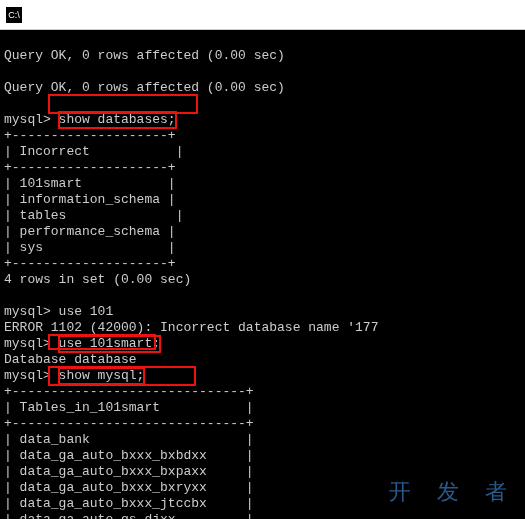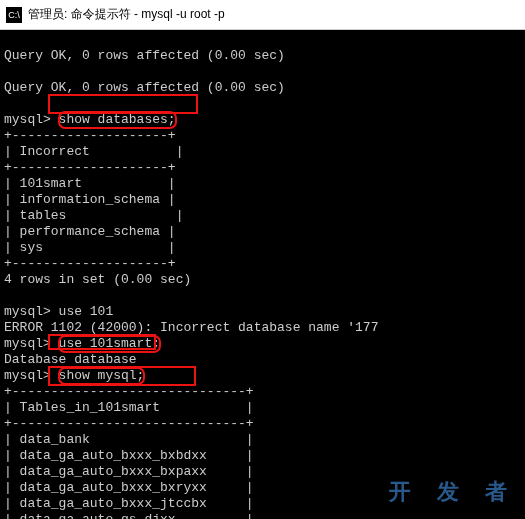--- a/index.html
+++ b/index.html
@@ -41,55 +41,53 @@
     line-height: 16px;
     white-space: pre;
     font-family: "Consolas", "Courier New", monospace;
     font-size: 13px;
     position: relative;
   }
   .hl {
     outline: 2px solid #e11;
     outline-offset: -1px;
     display: inline-block;
-    border-radius: 6px;
   }
   .hl-box {
     border: 2px solid #e11;
     position: absolute;
     pointer-events: none;
   }
   .watermark {
     position: absolute;
     right: 8px;
     bottom: 12px;
     font-family: "Microsoft YaHei", sans-serif;
     text-align: right;
     pointer-events: none;
     opacity: 0.55;
   }
   .watermark .wm1 {
     color: #4aa3ff;
     font-size: 22px;
     letter-spacing: 10px;
-    font-weight: 700;
+    font-weight: 400;
   }
   .watermark .wm2 {
     color: #4aa3ff;
     font-size: 26px;
     font-weight: 700;
     letter-spacing: 1px;
   }
 </style>
 </head>
 <body>
 
 <div class="titlebar">
   <span class="ticon">C:\</span>
-  <span>管理员: 命令提示符 - mysql  -u  root  -p</span>
 </div>
 
 <div class="terminal">
 <span>Query OK, 0 rows affected (0.00 sec)</span>
 <span></span>
 <span>Query OK, 0 rows affected (0.00 sec)</span>
 <span></span>
 <span>mysql&gt; </span><span class="hl">show databases;</span>
 <span>+--------------------+</span>
 <span>| Incorrect           |</span>

